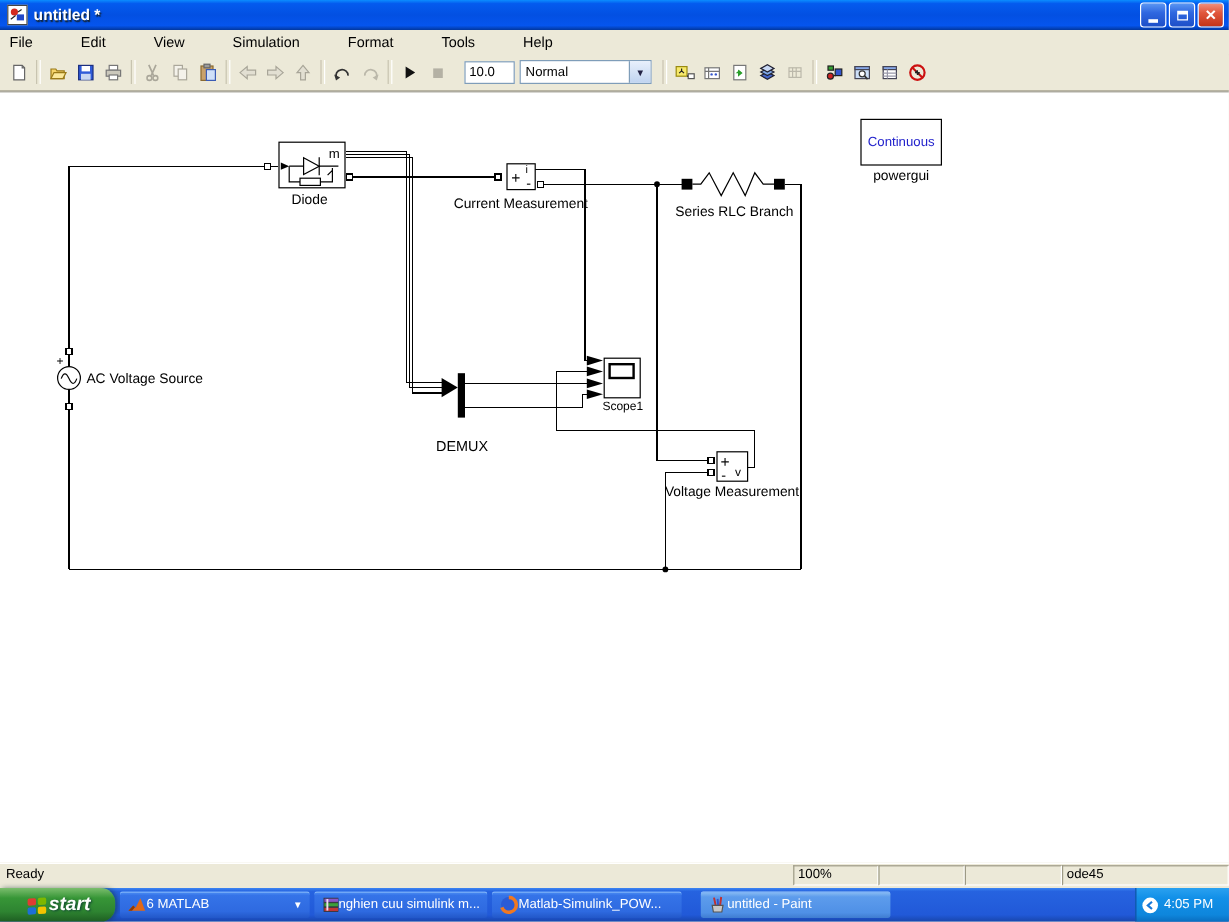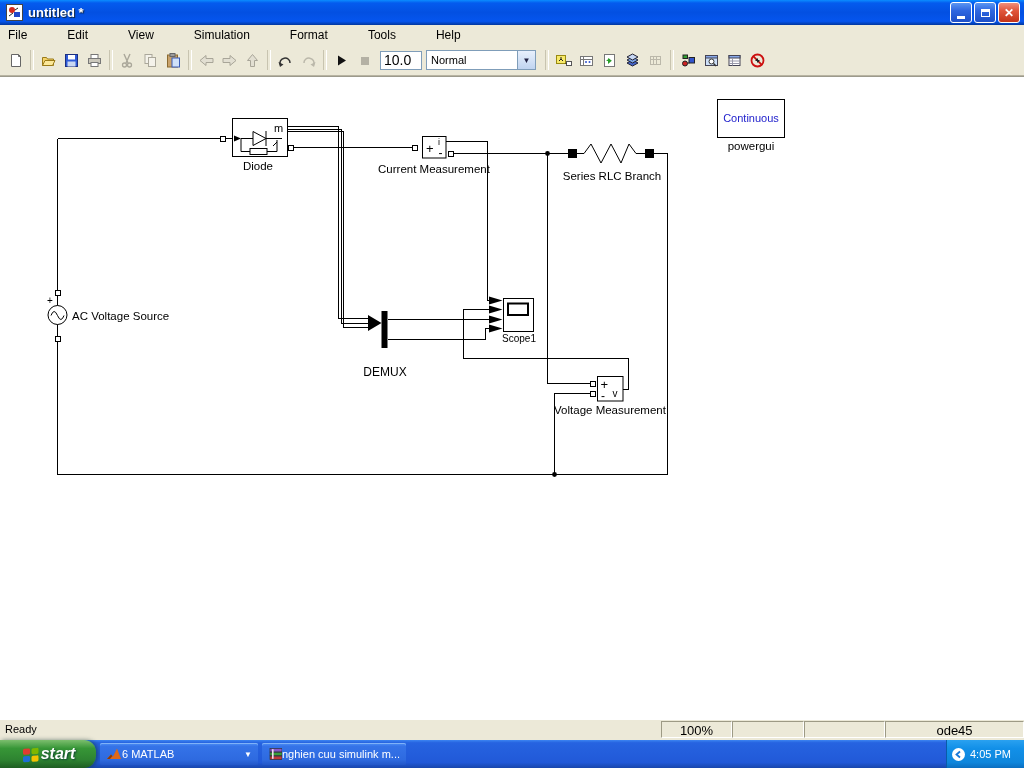--- a/index.html
+++ b/index.html
@@ -24,37 +24,37 @@
   .menubar{position:absolute;top:25px;left:0;right:0;height:20px;background:#ECE9D8;
     display:flex;align-items:center;font-size:12px;color:#000;border-bottom:1px solid #DCD8C8;}
   .mi{padding:2px 20px;}
   .mi:first-child{padding-left:8px;}
 
   
   .toolbar{position:absolute;top:45px;left:0;right:0;height:31px;background:#ECE9D8;
     display:flex;align-items:center;border-bottom:1px solid #B8B4A2;padding-left:4px;box-sizing:border-box;}
   .tbtn{width:23px;height:22px;display:flex;align-items:center;justify-content:center;}
   .tsep{width:2px;height:20px;border-left:1px solid #C8C4B0;border-right:1px solid #FFF;margin:0 3px;}
-  .timefield{width:42px;height:19px;border:1px solid #7F9DB9;background:#fff;font-size:14px;
-    font-family:"Liberation Sans",sans-serif;padding:1px 3px;margin:0 4px 0 4px;box-sizing:border-box;}
+  .timefield{width:42px;height:19px;border:1px solid #7F9DB9;background:#fff;font-size:11px;
+    font-family:"Liberation Sans",sans-serif;padding:1px 3px;margin:0 4px 0 11px;box-sizing:border-box;}
   .combo{width:110px;height:20px;border:1px solid #7F9DB9;background:#fff;display:flex;align-items:center;
     font-size:11px;box-sizing:border-box;margin-right:6px;}
   .combo .val{flex:1;padding-left:4px;}
   .combo .drop{width:17px;height:100%;background:linear-gradient(180deg,#E8F0FC,#C0D4F0);border-left:1px solid #7F9DB9;
     display:flex;align-items:center;justify-content:center;font-size:8px;color:#224;}
 
   
   .canvas{position:absolute;top:76px;left:0;width:1024px;height:643px;background:#fff;border-top:1px solid #9C9A8C;box-sizing:border-box;}
 
   
   .statusbar{position:absolute;top:719px;left:0;right:0;height:21px;background:#ECE9D8;border-top:1px solid #fff;
     font-size:11px;color:#000;padding-left:9px;}
   .statusmsg{position:absolute;left:5px;top:3px;}
   .scell{position:absolute;top:1px;height:17px;border:1px solid;border-color:#9D9A85 #FFF #FFF #9D9A85;
-    font-size:13px;padding:1px 3px;box-sizing:border-box;text-align:center;}
+    font-size:11px;padding:1px 3px;box-sizing:border-box;}
 
   
   .taskbar{position:absolute;top:740px;left:0;right:0;height:28px;
     background:linear-gradient(180deg,#3C85F2 0%,#2663E0 10%,#2159D8 80%,#1846AC 100%);display:flex;align-items:center;}
   .startbtn{height:28px;width:96px;border-radius:0 12px 12px 0;
     background:linear-gradient(180deg,#7CBE6E 0%,#379637 30%,#2E8431 70%,#1E5E22 100%);
     display:flex;align-items:center;justify-content:center;
     color:#fff;font-weight:bold;font-style:italic;font-size:16px;text-shadow:1px 1px 2px #143;box-shadow:2px 0 4px #1338;}
   .tkbtn{height:22px;margin-left:4px;border-radius:2px;display:flex;align-items:center;
     background:linear-gradient(180deg,#4F91F6 0%,#3573E8 15%,#2E6AE0 75%,#2257C8 100%);
@@ -399,20 +399,35 @@
     </div>
     <div class="tkbtn" style="width:144px;">
       <svg width="16" height="16">
           <rect x="2" y="2.5" width="12" height="3.4" fill="#8A55C8" stroke="#333" stroke-width="0.7"></rect>
           <rect x="2" y="6.3" width="12" height="3.4" fill="#3BA03B" stroke="#333" stroke-width="0.7"></rect>
           <rect x="2" y="10.1" width="12" height="3.4" fill="#C03838" stroke="#333" stroke-width="0.7"></rect>
           <rect x="4" y="3.2" width="1.6" height="9.6" fill="#EDE"></rect>
         </svg>
       <span>nghien cuu simulink m...</span>
     </div>
+    <div class="tkbtn" style="width:158px;">
+      <svg width="16" height="16">
+          <circle cx="8" cy="8" r="6.5" fill="#2B5BD6"></circle>
+          <path d="M8,1.8 a6.2,6.2 0 1 1 -5.8,8.4" stroke="#F07820" stroke-width="3" fill="none"></path>
+        </svg>
+      <span>Matlab-Simulink_POW...</span>
+    </div>
+    <div class="tkbtn active" style="width:158px;margin-left:16px;">
+      <svg width="16" height="16">
+          <path d="M5,2 l1.5,7 M11,1.5 l-1,7.5" stroke="#C03030" stroke-width="1.6"></path>
+          <path d="M8,3 l0.5,6" stroke="#3355CC" stroke-width="1.6"></path>
+          <path d="M3.5,8.5 h9 l-1,5.5 h-7 z" fill="#C8C8C8" stroke="#555"></path>
+        </svg>
+      <span>untitled - Paint</span>
+    </div>
     <div class="tray">
       <svg width="15" height="15">
           <circle cx="7.5" cy="7.5" r="6.5" fill="#fff"></circle>
           <path d="M9,4.5 L5.5,7.5 L9,10.5" stroke="#1878D8" stroke-width="1.8" fill="none"></path>
         </svg>
       <span>4:05 PM</span>
     </div>
   </div>
 
 </div>

